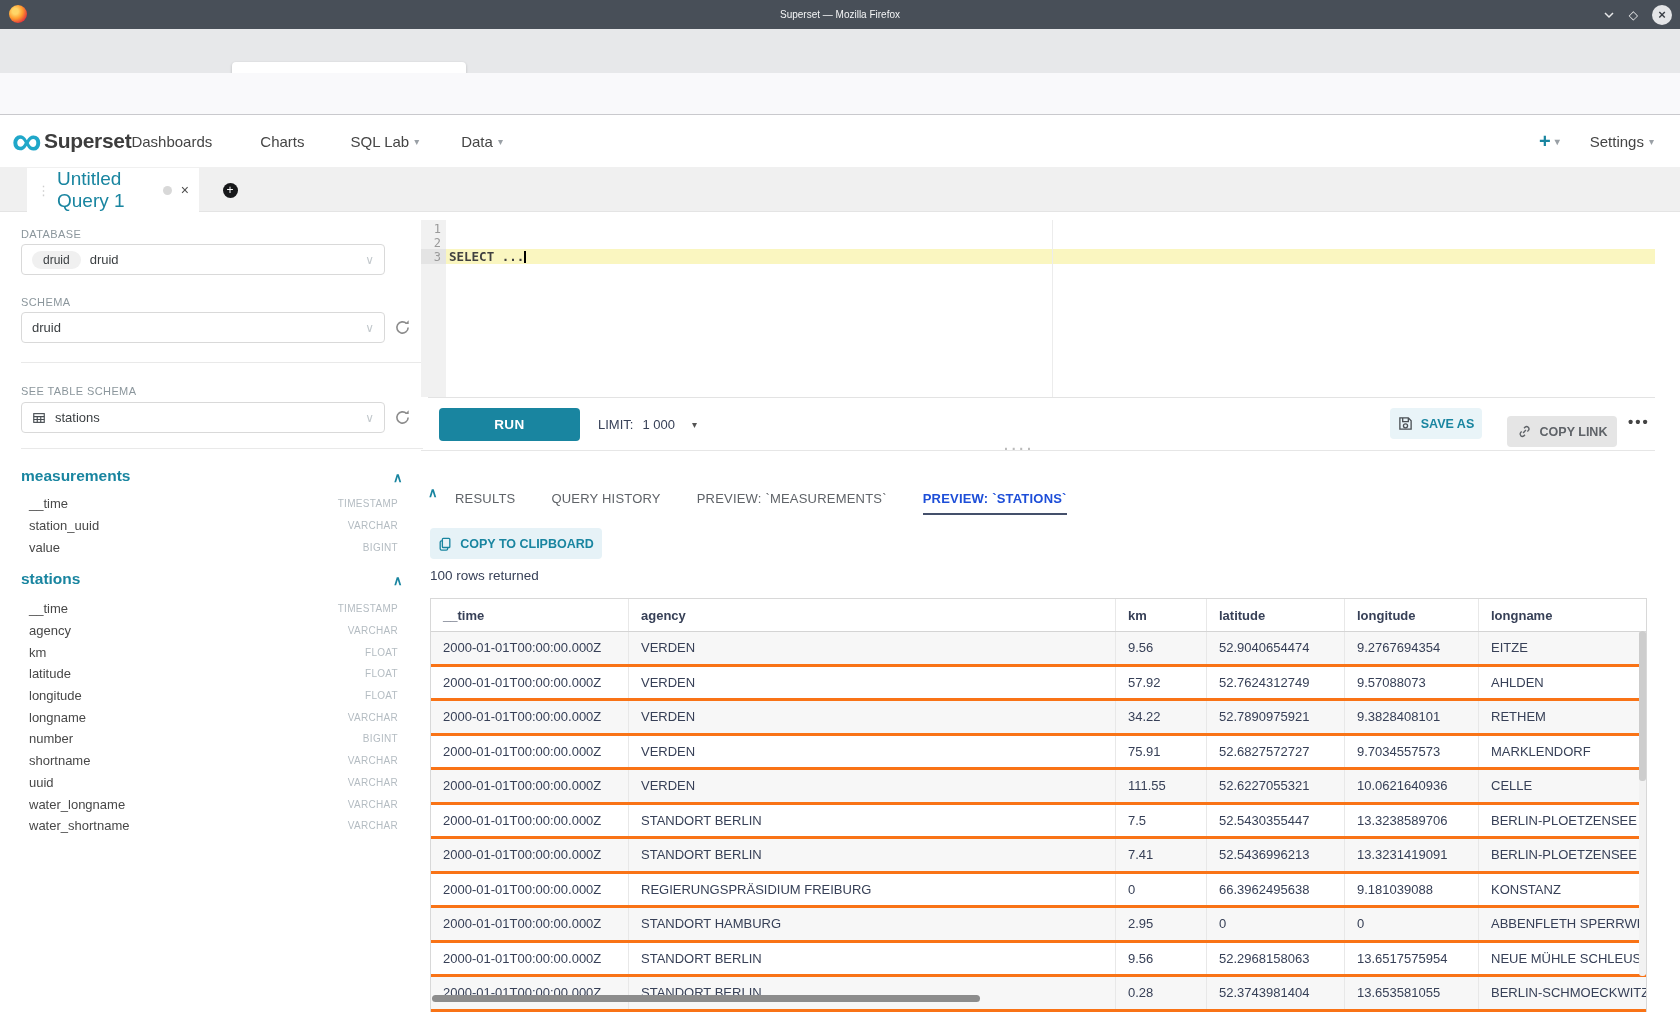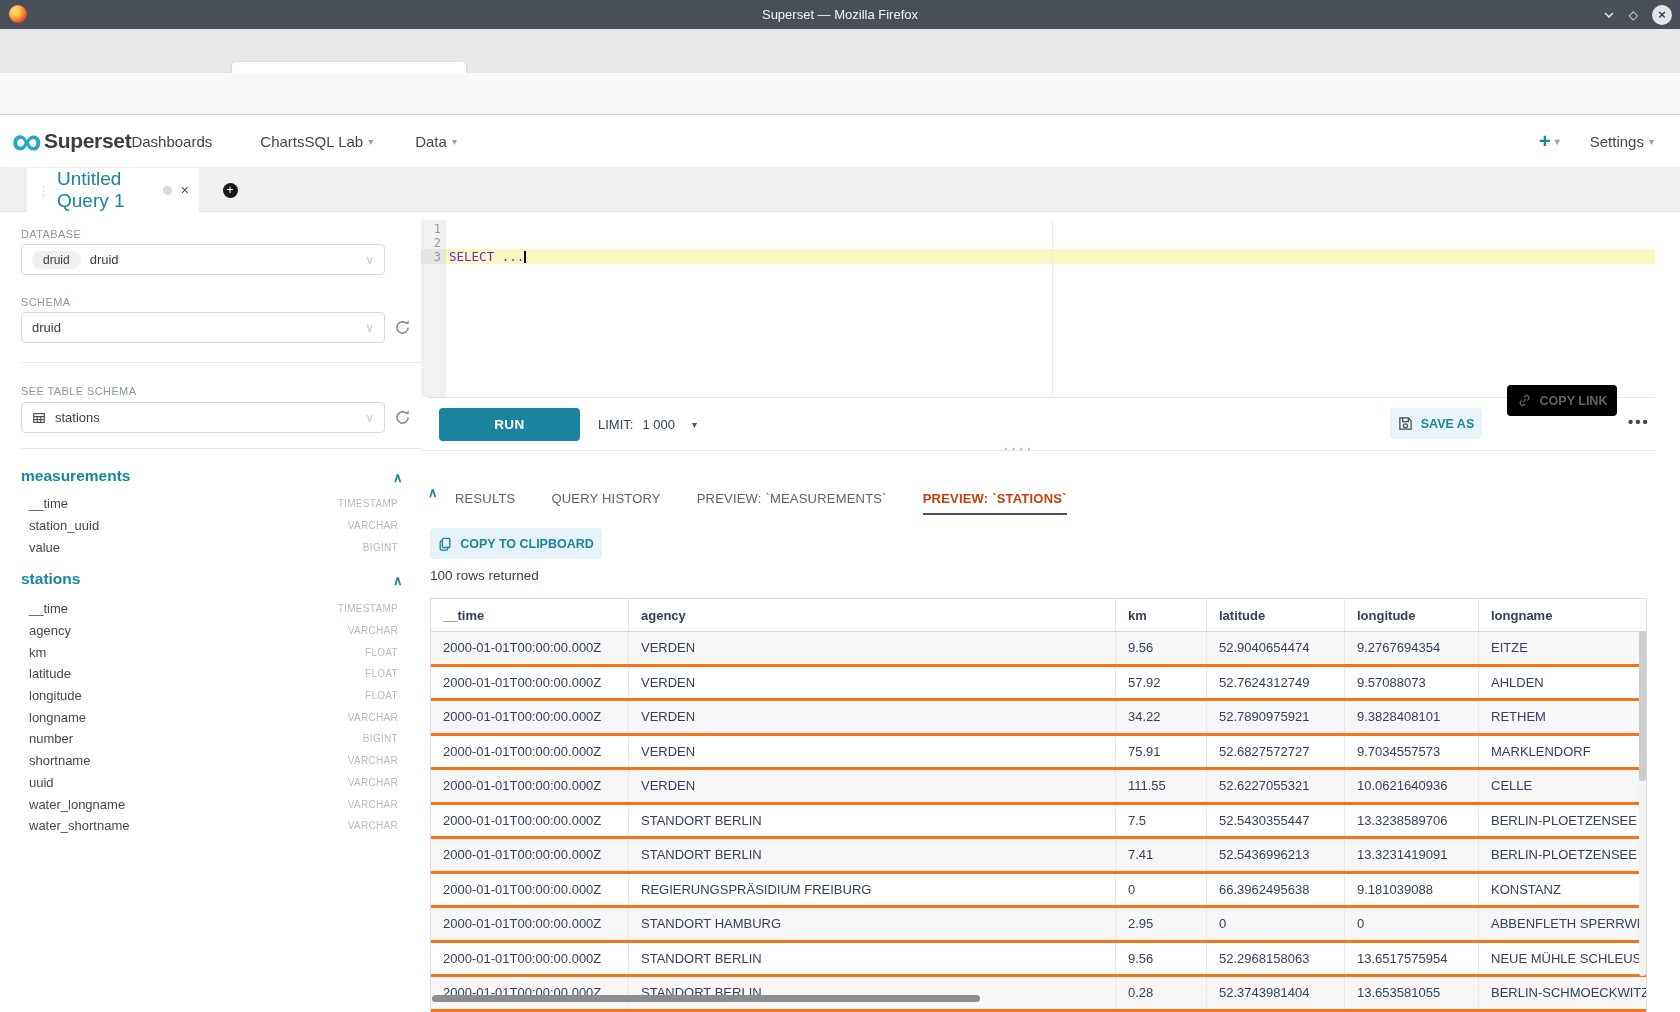--- a/index.html
+++ b/index.html
@@ -2,21 +2,21 @@
 <html><head>
 <meta charset="utf-8">
 <style>
   html,body{margin:0;padding:0;background:#fff}
   .stage{position:relative;width:1680px;height:1012px;background:#fff;overflow:hidden;
          font-family:"Liberation Sans",sans-serif;color:#3c4043}
   
   .titlebar{position:absolute;left:0;top:0;width:1680px;height:29px;background:#484f58;display:flex;align-items:center}
   .ff-logo{position:absolute;left:9px;top:5px;width:18px;height:18px;border-radius:50%;
            background:radial-gradient(circle at 35% 35%, #ffd567 0 18%, #ff9a2e 45%, #e02c3f 78%, #b5121b 100%)}
-  .win-title{position:absolute;left:0;right:0;text-align:center;font-size:13px;color:#f4f5f6;line-height:29px}
+  .win-title{position:absolute;left:0;right:0;text-align:center;font-size:10px;color:#f4f5f6;line-height:29px}
   .win-controls{position:absolute;right:8px;top:0;height:29px;display:flex;align-items:center;gap:14px}
   .wc{color:#e8e9ea;font-size:12px;cursor:default;display:flex;align-items:center;justify-content:center}
   .wc-close{width:20px;height:20px;border-radius:50%;background:#e4e5e7;color:#3a3f46;font-size:13px;font-weight:bold;line-height:20px;text-align:center}
   
   .tabstrip{position:absolute;left:0;top:29px;width:1680px;height:44px;background:#e7e8ea}
   .btab{position:absolute;top:33px;height:37px;border-radius:4px;display:flex;align-items:center;padding:0 10px;font-size:13px;color:#15141a}
   .btab .tclose{margin-left:auto;color:#4a4d52;font-size:13px;padding-left:10px}
   .druid-ic{width:15px;height:15px;border-radius:50%;background:#272d38;margin-right:8px;position:relative;overflow:hidden;flex:none}
   .druid-ic::after{content:"";position:absolute;left:3px;top:3px;width:9px;height:9px;border-radius:50%;border:2px solid #fff;border-top-color:transparent;border-left-color:transparent;transform:rotate(45deg)}
   .sset-inf{color:#20a7c9;font-weight:bold;font-size:19px;line-height:15px;margin-right:8px;flex:none}
@@ -73,40 +73,40 @@
   .m-cols .colrow{height:22px}
   .s-cols .colrow{height:21.7px}
   
   .editor{position:absolute;left:421px;top:220px;width:1234px;height:177px;background:#fff;font-family:"DejaVu Sans Mono",monospace;font-size:12.5px}
   .gutter{position:absolute;left:0;top:0;width:25px;height:177px;background:#f1f1f1}
   .lnum{position:absolute;width:20px;text-align:right;color:#9a9a9a;font-size:12px;line-height:14px}
   .codeline{position:absolute;left:28px;line-height:14px;white-space:pre}
   .comment{color:#9e9e9e;font-style:italic}
   .activeline{position:absolute;left:25px;top:29px;width:1209px;height:15px;background:#faf6c0}
   .activegut{position:absolute;left:0;top:29px;width:25px;height:15px;background:#e4e4e4}
-  .kw{font-weight:normal;color:#6d28d9}
+  .kw{font-weight:bold;color:#404040}
   .cursor{display:inline-block;width:2px;height:12px;background:#000;vertical-align:-2px}
   .printmargin{position:absolute;left:631px;top:0;width:1px;height:177px;background:#ececec}
   .ed-border{position:absolute;left:428px;top:397px;width:1227px;height:1px;background:#e3e3e3}
   
   .runbtn{position:absolute;left:439px;top:408px;width:141px;height:33px;background:#1985a0;border-radius:4px;color:#fff;font-size:13.5px;font-weight:bold;letter-spacing:.5px;display:flex;align-items:center;justify-content:center}
   .limitbox{position:absolute;left:598px;top:408px;height:33px;display:flex;align-items:center;gap:7px;font-size:13px;color:#374057}
   .limitbox .lv{margin-left:2px}
   .limitbox .caret{color:#555;margin-left:10px}
   .btn{position:absolute;height:31px;border-radius:4px;display:flex;align-items:center;justify-content:center;gap:8px;font-size:12.5px;font-weight:bold;box-sizing:border-box}
   .saveas{left:1390px;top:408px;width:92px;background:#e9f4f8;color:#1985a0}
-  .copylink{left:1507px;top:385px;width:110px;background:#000000;color:#5f6368}
+  .copylink{left:1507px;top:416px;width:110px;background:#e5e5e5;color:#5f6368}
   .moredots{position:absolute;left:1628px;top:413px;color:#444;font-size:15px;font-weight:bold;letter-spacing:2px}
   
   .south-border{position:absolute;left:421px;top:450px;width:1234px;height:1px;background:#e6e6e6}
   .handle{position:absolute;left:1004px;top:441px;color:#bbb;font-size:14px;font-weight:bold;letter-spacing:3px}
   .collapse-south{position:absolute;left:428px;top:485px;color:#1985a0;font-size:13px;font-weight:bold}
   .rtabs{position:absolute;left:455px;top:482px;height:32px;display:flex;align-items:center;gap:36px}
   .rtab{font-size:13px;color:#5f6368;letter-spacing:.2px;position:relative;height:32px;display:flex;align-items:center}
-  .rtab.active{color:#c2410c;font-weight:bold}
+  .rtab.active{color:#1d4ed8;font-weight:bold}
   .rtab.active::after{content:"";position:absolute;left:0;right:0;bottom:-1px;height:2.5px;background:#44506b}
   .copyclip{left:430px;top:528px;width:172px;background:#e6f2f7;color:#1985a0}
   .filter{position:absolute;left:609px;top:528px;width:1046px;height:31px;border:1px solid #d9d9d9;border-radius:4px;box-sizing:border-box;padding:0 12px;font-size:13px;color:#3c4043;font-family:"Liberation Sans",sans-serif;outline:none}
   .filter::placeholder{color:#bdbdbd}
   .rowsret{position:absolute;left:430px;top:568px;font-size:13.5px;color:#374057}
   
   .rtable{position:absolute;left:430px;top:598px;width:1217px;border-top:1px solid #d8d8d8;border-left:1px solid #d8d8d8;border-right:1px solid #d8d8d8;box-sizing:border-box;background:#fff}
   .thead{display:flex;height:32px;border-bottom:1px solid #d4d4d4;font-weight:bold;color:#374057}
   .tr{display:flex;height:31.5px;border-bottom:3px solid #f97316;color:#374057}
   .tbody .tr:nth-child(odd){background:#f7f7f7}
@@ -202,21 +202,21 @@
     <div class="brand">
       <span class="inf">∞</span>
       <span class="bname">Superset</span>
     </div>
     <div class="navitem" style="">
         <span>Dashboards</span>
       </div>
     <div class="navitem" style="margin-left:48px">
         <span>Charts</span>
       </div>
-    <div class="navitem" style="">
+    <div class="navitem" style="margin-left:46px">
         <span>SQL Lab</span>
         <span class="caret">▾</span>
       </div>
     <div class="navitem" style="margin-left:42px">
         <span>Data</span>
         <span class="caret">▾</span>
       </div>
     <div class="nav-right">
       <span class="plusmenu">
           <span>+</span>

